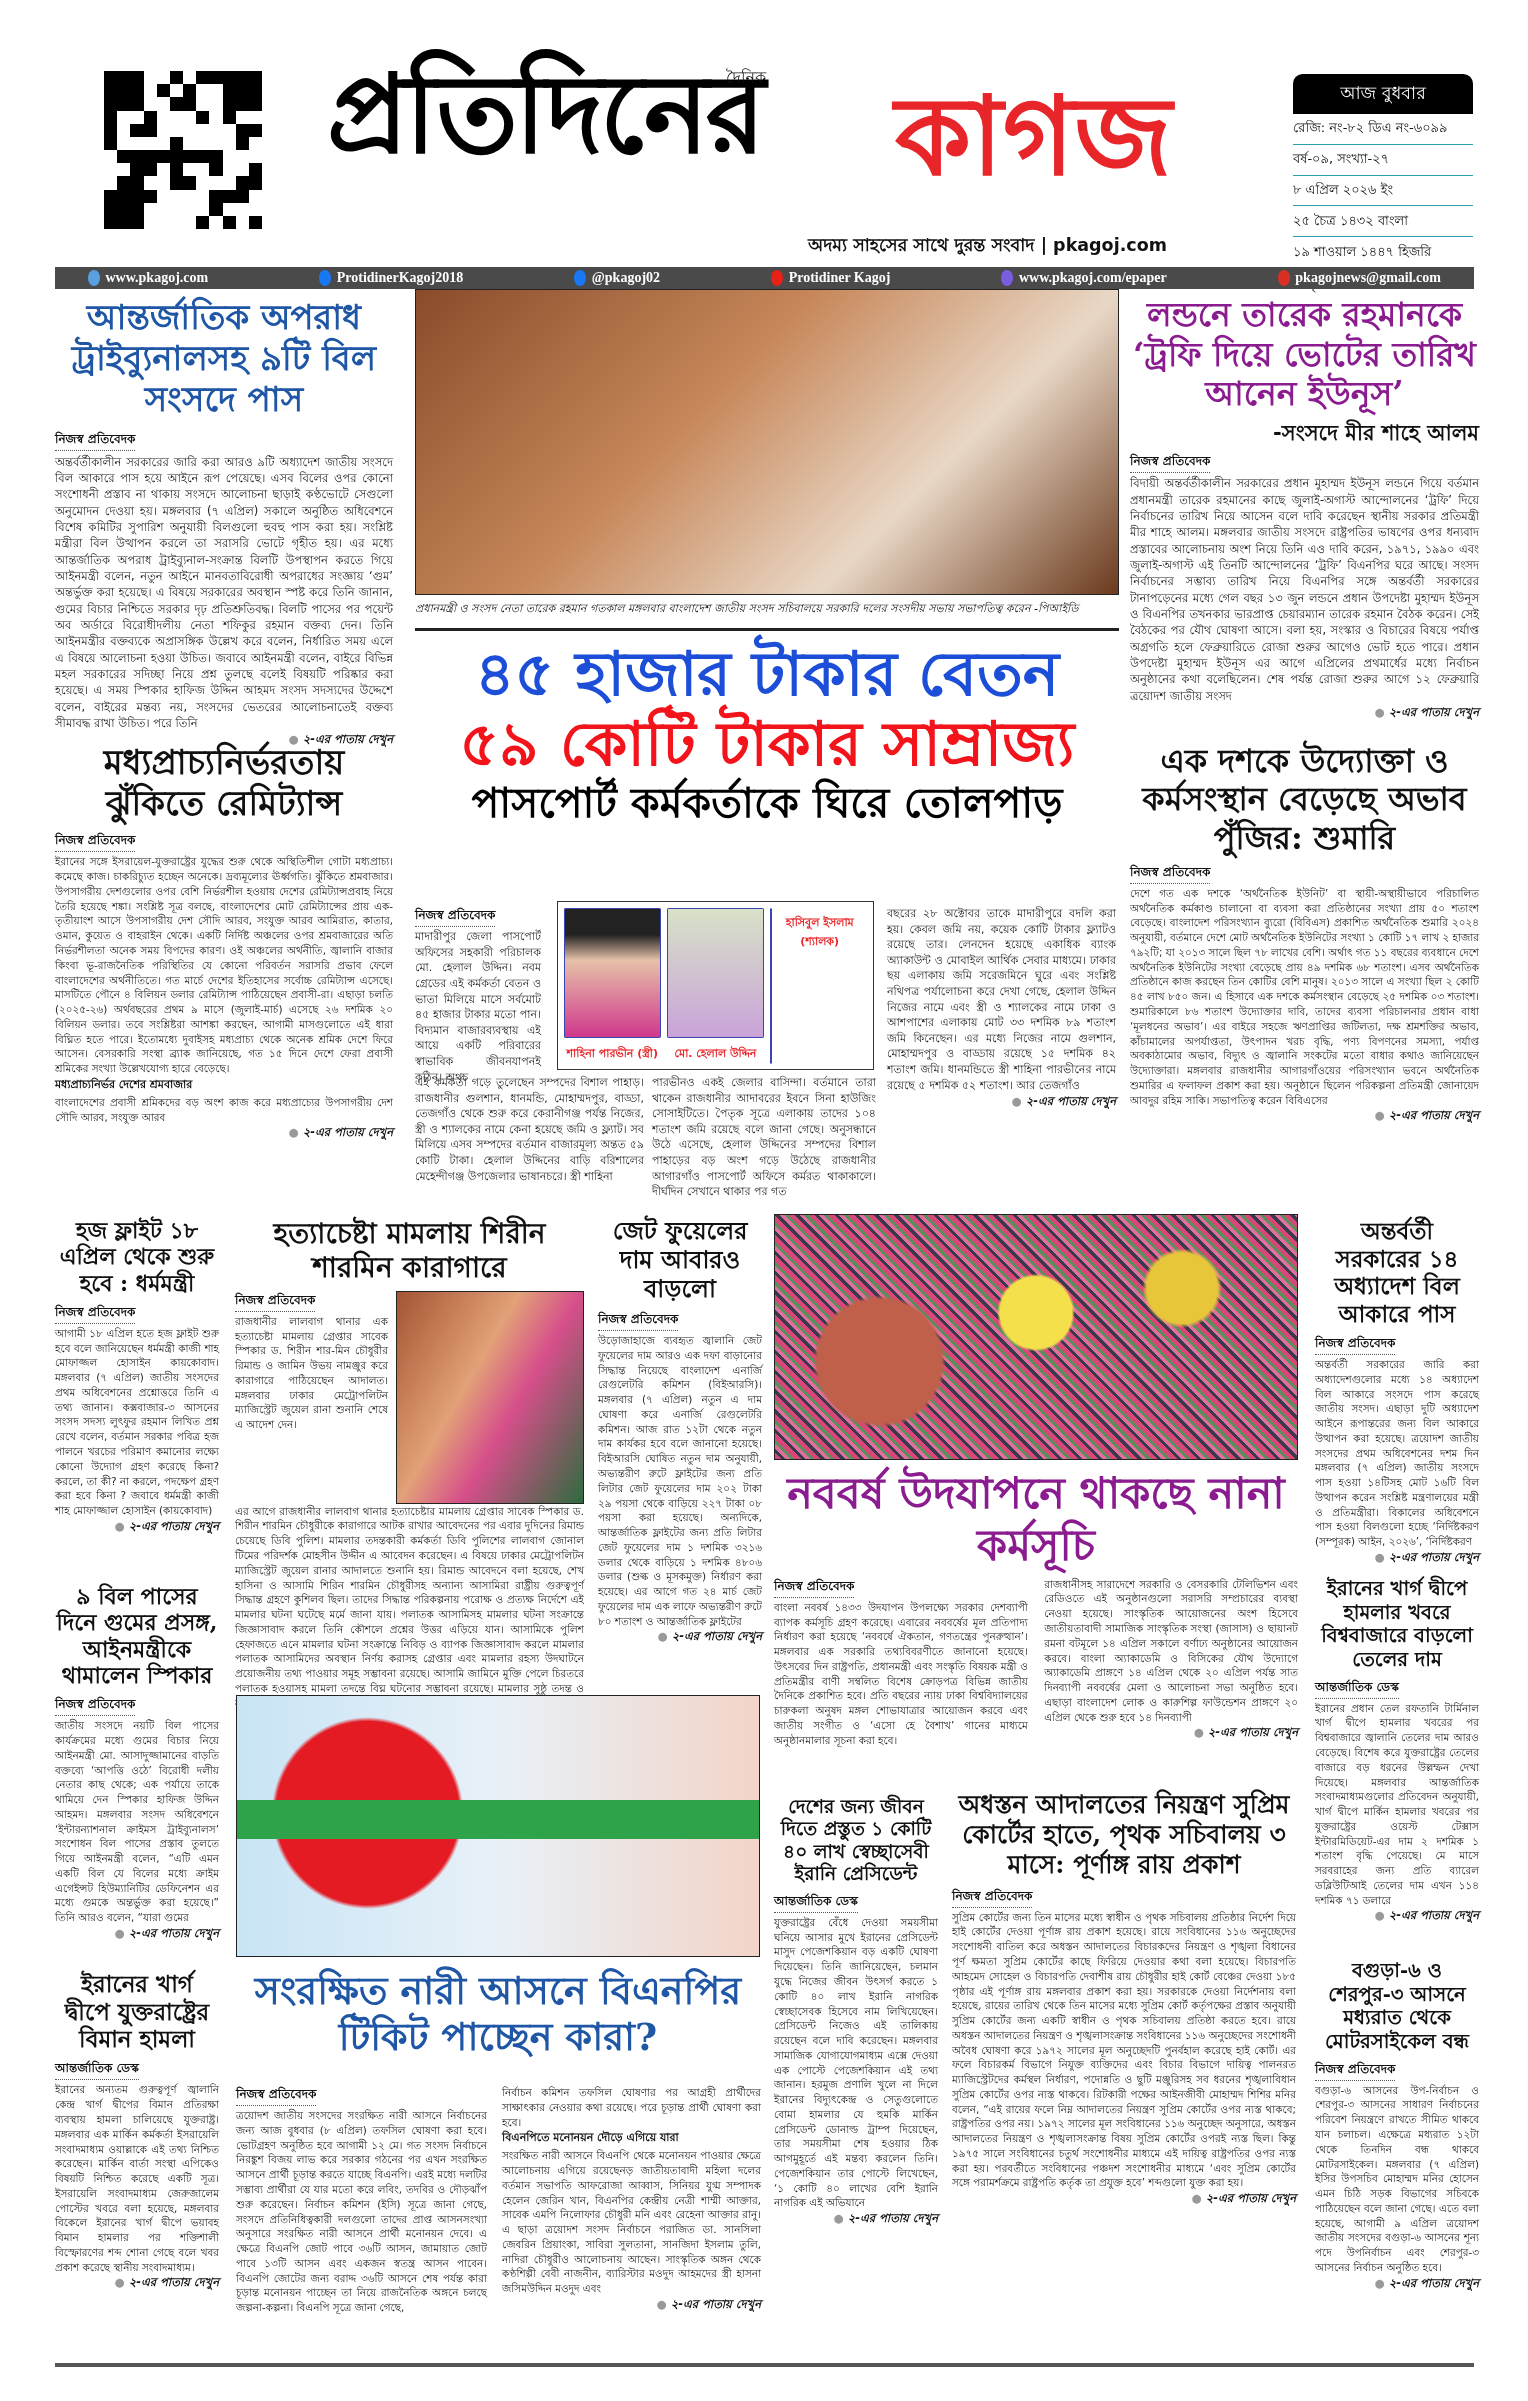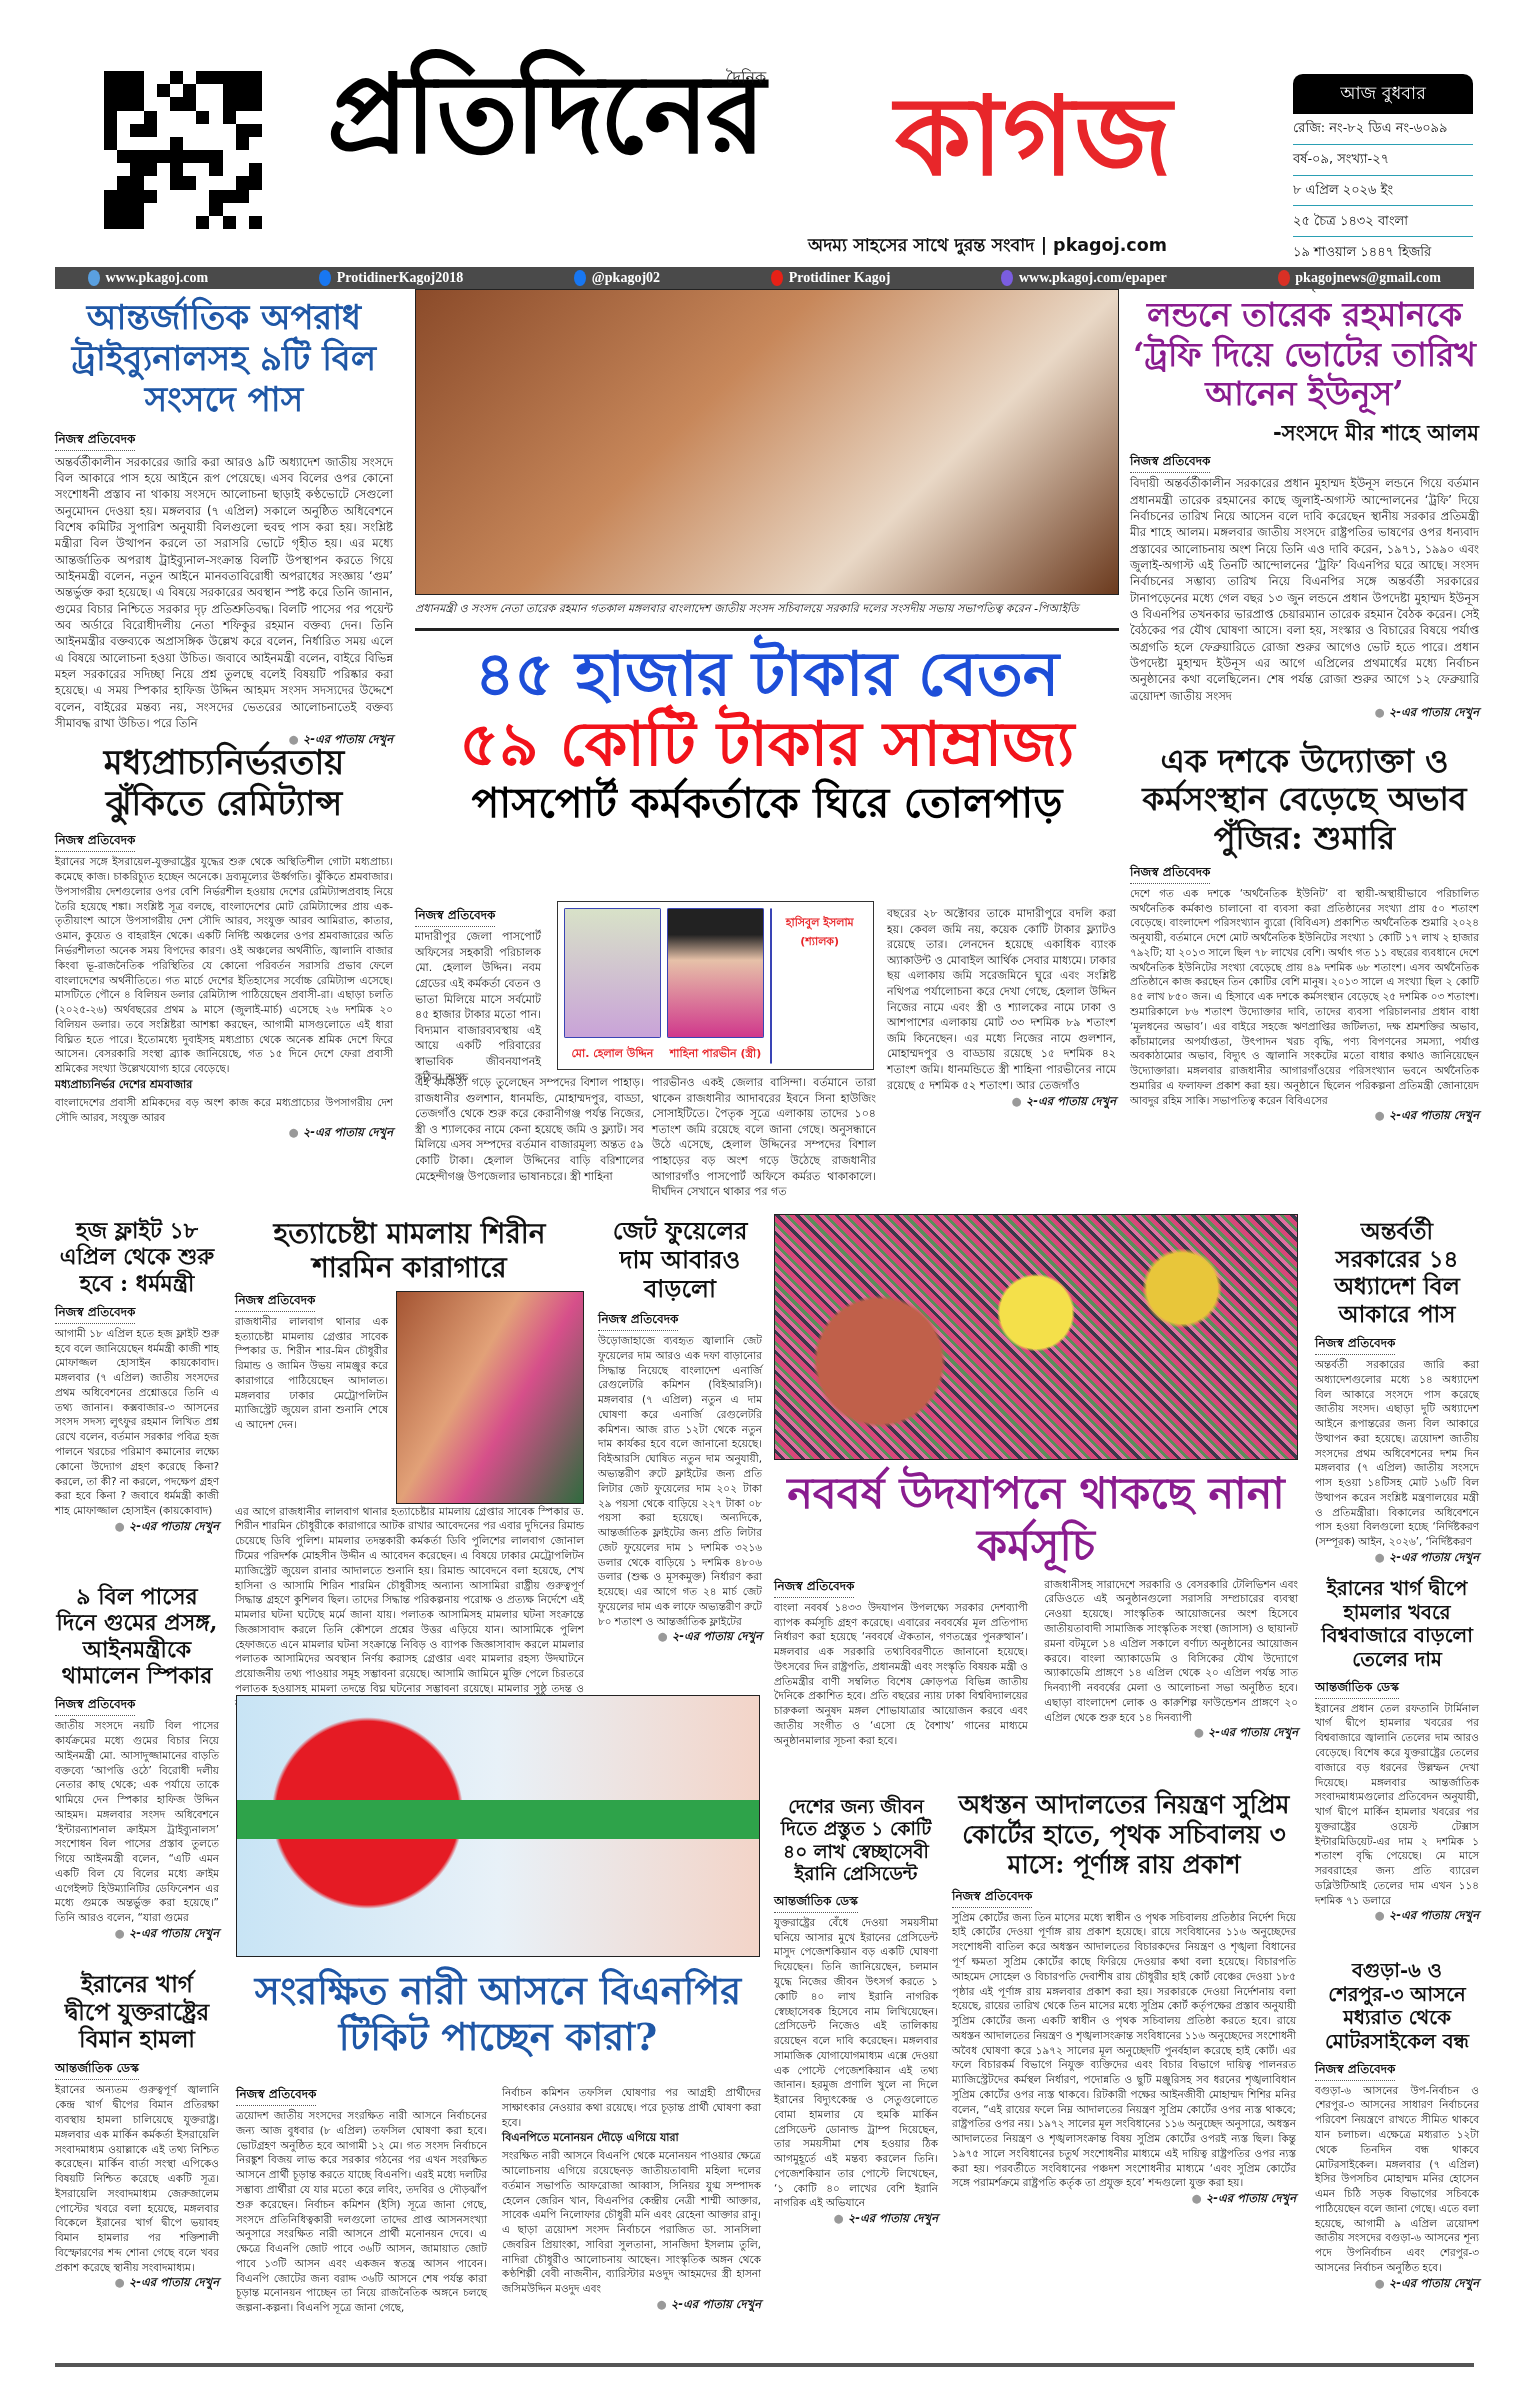--- a/index.html
+++ b/index.html
@@ -242,26 +242,26 @@
   <div class="hl" style="font-size:61px;color:#1d4ed8;line-height:1.15">৪৫ হাজার টাকার বেতন</div>
   <div class="hl" style="font-size:61px;color:#f2131b;line-height:1.15">৫৯ কোটি টাকার সাম্রাজ্য</div>
   <div class="hl" style="font-size:41px;color:#000">পাসপোর্ট কর্মকর্তাকে ঘিরে তোলপাড়</div>
 </div>
 <div class="abs" style="left:415px;top:906px;width:126px">
   <span class="byline">নিজস্ব প্রতিবেদক</span>
   <div class="body" style="font-size:11px">মাদারীপুর জেলা পাসপোর্ট অফিসের সহকারী পরিচালক মো. হেলাল উদ্দিন। নবম গ্রেডের এই কর্মকর্তা বেতন ও ভাতা মিলিয়ে মাসে সর্বমোট ৪৫ হাজার টাকার মতো পান। বিদ্যমান বাজারব্যবস্থায় এই আয়ে একটি পরিবারের স্বাভাবিক জীবনযাপনই কঠিন। অথচ</div>
 </div>
 <div class="abs" style="left:557px;top:901px;width:317px;height:169px;border:1.6px solid #333;display:flex;gap:5.5px;padding:5.5px">
   <div style="flex:1;display:flex;flex-direction:column">
+    <div class="face" style="flex:1;background:linear-gradient(#222 0 20%,#e6c1a8 40%,#d0388c)"></div>
+    <div style="color:#e8262a;font-weight:bold;font-size:11px;text-align:center;padding-top:6.5px">শাহিনা পারভীন (স্ত্রী)</div>
+  </div>
+  <div style="flex:1;display:flex;flex-direction:column">
     <div class="face" style="flex:1;background:linear-gradient(#d8e2c8,#c9a3d8)"></div>
     <div style="color:#e8262a;font-weight:bold;font-size:11px;text-align:center;padding-top:6.5px">মো. হেলাল উদ্দিন</div>
-  </div>
-  <div style="flex:1;display:flex;flex-direction:column">
-    <div class="face" style="flex:1;background:linear-gradient(#222 0 20%,#e6c1a8 40%,#d0388c)"></div>
-    <div style="color:#e8262a;font-weight:bold;font-size:11px;text-align:center;padding-top:6.5px">শাহিনা পারভীন (স্ত্রী)</div>
   </div>
   <div style="flex:1;display:flex;flex-direction:row">
     <div class="face" style="flex:1;background:linear-gradient(#111 0 25%,#a8734f 45%,#cfe7e8)"></div>
     <div style="color:#e8262a;font-weight:bold;font-size:11px;text-align:center;padding-top:6.5px">হাসিবুল ইসলাম (শ্যালক)</div>
   </div>
 </div>
 <div class="abs" style="left:887px;top:906px;width:229px">
   <div class="body" style="font-size:11px">বছরের ২৮ অক্টোবর তাকে মাদারীপুরে বদলি করা হয়। কেবল জমি নয়, কয়েক কোটি টাকার ফ্ল্যাটও রয়েছে তার। লেনদেন হয়েছে একাধিক ব্যাংক অ্যাকাউন্ট ও মোবাইল আর্থিক সেবার মাধ্যমে। ঢাকার ছয় এলাকায় জমি সরেজমিনে ঘুরে এবং সংশ্লিষ্ট নথিপত্র পর্যালোচনা করে দেখা গেছে, হেলাল উদ্দিন নিজের নামে এবং স্ত্রী ও শ্যালকের নামে ঢাকা ও আশপাশের এলাকায় মোট ৩৩ দশমিক ৮৯ শতাংশ জমি কিনেছেন। এর মধ্যে নিজের নামে গুলশান, মোহাম্মদপুর ও বাড্ডায় রয়েছে ১৫ দশমিক ৪২ শতাংশ জমি। ধানমন্ডিতে স্ত্রী শাহিনা পারভীনের নামে রয়েছে ৫ দশমিক ৫২ শতাংশ। আর তেজগাঁও</div>
   <div class="cont">২-এর পাতায় দেখুন</div>
 </div>

